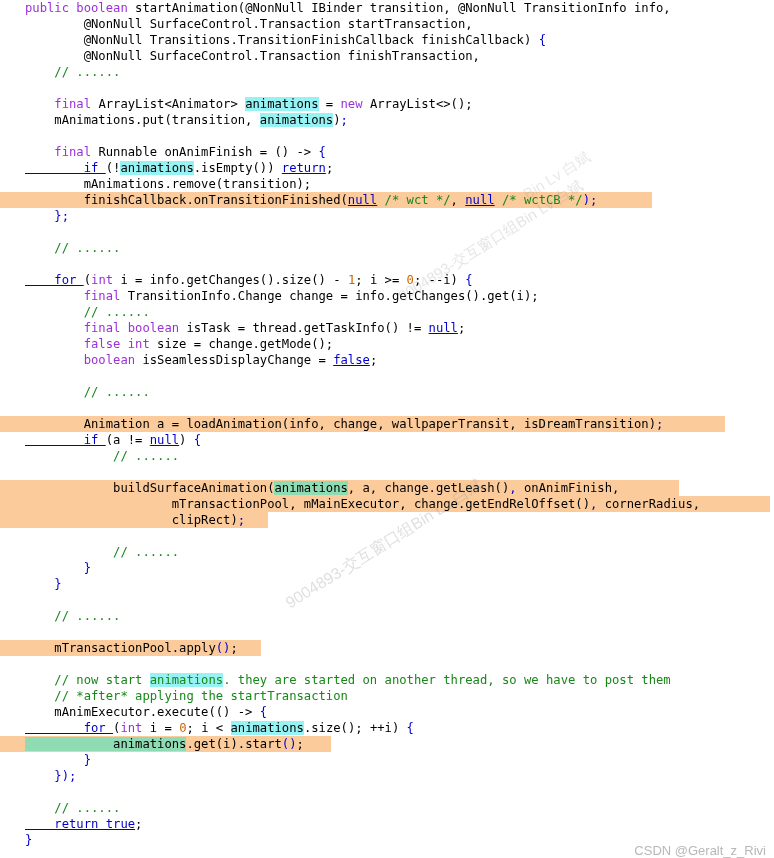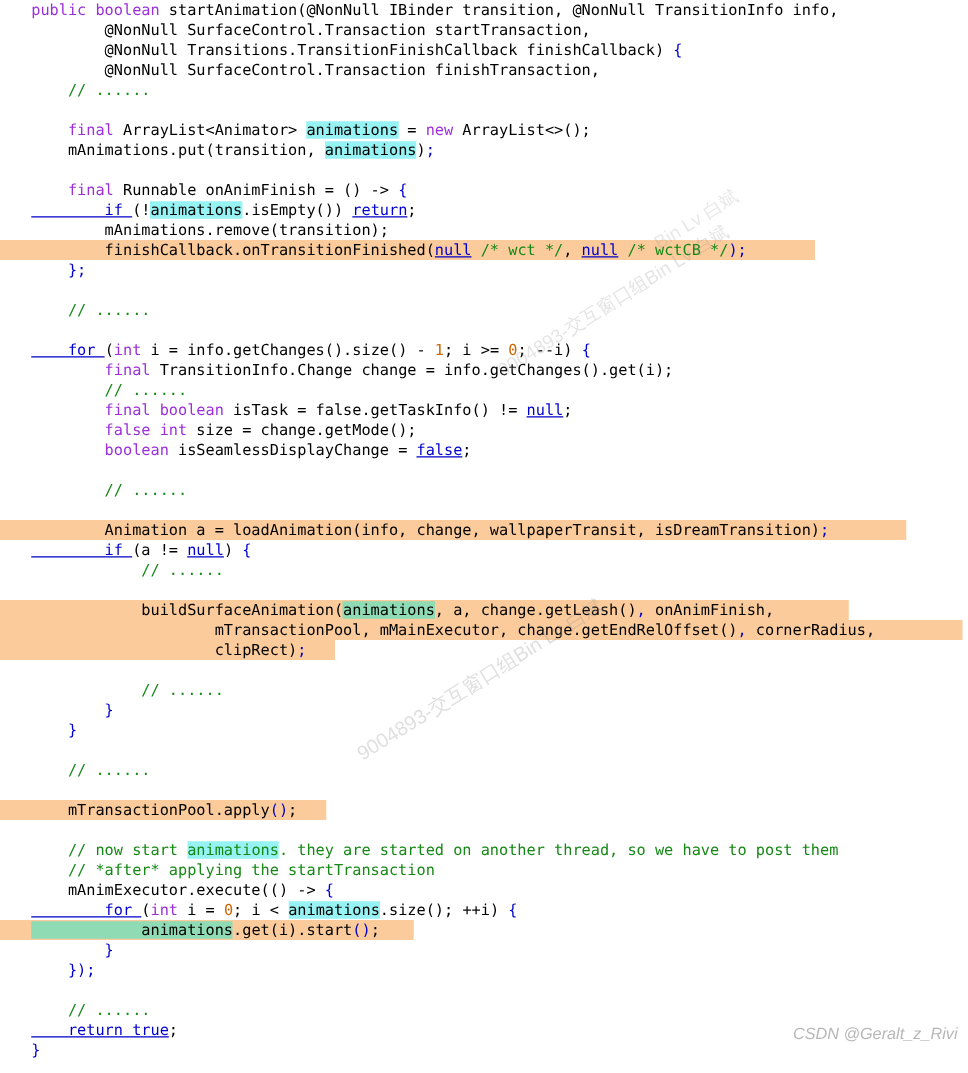--- a/index.html
+++ b/index.html
@@ -128,29 +128,28 @@
     color: rgba(150,150,150,0.22);
     font-family: "Liberation Sans", sans-serif;
     font-size: 15px;
     white-space: nowrap;
     pointer-events: none;
     user-select: none;
   }
   #watermark-csdn {
     position: absolute;
     right: 8px;
-    bottom: 24px;
+    bottom: 0;
     z-index: 3;
     color: rgba(170,170,170,0.85);
     font-family: "Liberation Sans", sans-serif;
     font-size: 13px;
     white-space: nowrap;
     pointer-events: none;
     user-select: none;
-    font-style: italic;
   }
 </style>
 </head>
 <body>
 
 <div id="code-surface">
 
   <div class="code-lines">
 
     <div class="line"><span class="txt"><span class="kw">public boolean </span><span class="pln">startAnimation(</span><span class="pln">@NonNull IBinder transition, @NonNull TransitionInfo info,</span></span></div>
@@ -186,21 +185,21 @@
     <div class="line"><span class="txt"><span class="cmt">    // ......</span></span></div>
 
     <div class="line"><span class="txt"> </span></div>
 
     <div class="line"><span class="txt"><span class="kw2">    for </span><span class="pln">(</span><span class="kw">int </span><span class="pln">i = info.getChanges().size() - </span><span class="num">1</span><span class="pln">; i &gt;= </span><span class="num">0</span><span class="pln">; --i) </span><span class="pun">{</span></span></div>
 
     <div class="line"><span class="txt"><span class="kw">        final </span><span class="pln">TransitionInfo.Change change = info.getChanges().get(i);</span></span></div>
 
     <div class="line"><span class="txt"><span class="cmt">        // ......</span></span></div>
 
-    <div class="line"><span class="txt"><span class="kw">        final boolean </span><span class="pln">isTask = false.getTaskInfo() != </span><span class="kw2">null</span><span class="pln">;</span></span></div>
+    <div class="line"><span class="txt"><span class="kw">        final boolean </span><span class="pln">isTask = thread.getTaskInfo() != </span><span class="kw2">null</span><span class="pln">;</span></span></div>
 
     <div class="line"><span class="txt"><span class="kw">        false int </span><span class="pln">size = change.getMode();</span></span></div>
 
     <div class="line"><span class="txt"><span class="kw">        boolean </span><span class="pln">isSeamlessDisplayChange = </span><span class="kw2">false</span><span class="pln">;</span></span></div>
 
     <div class="line"><span class="txt"> </span></div>
 
     <div class="line"><span class="txt"><span class="cmt">        // ......</span></span></div>
 
     <div class="line"><span class="txt"> </span></div>

